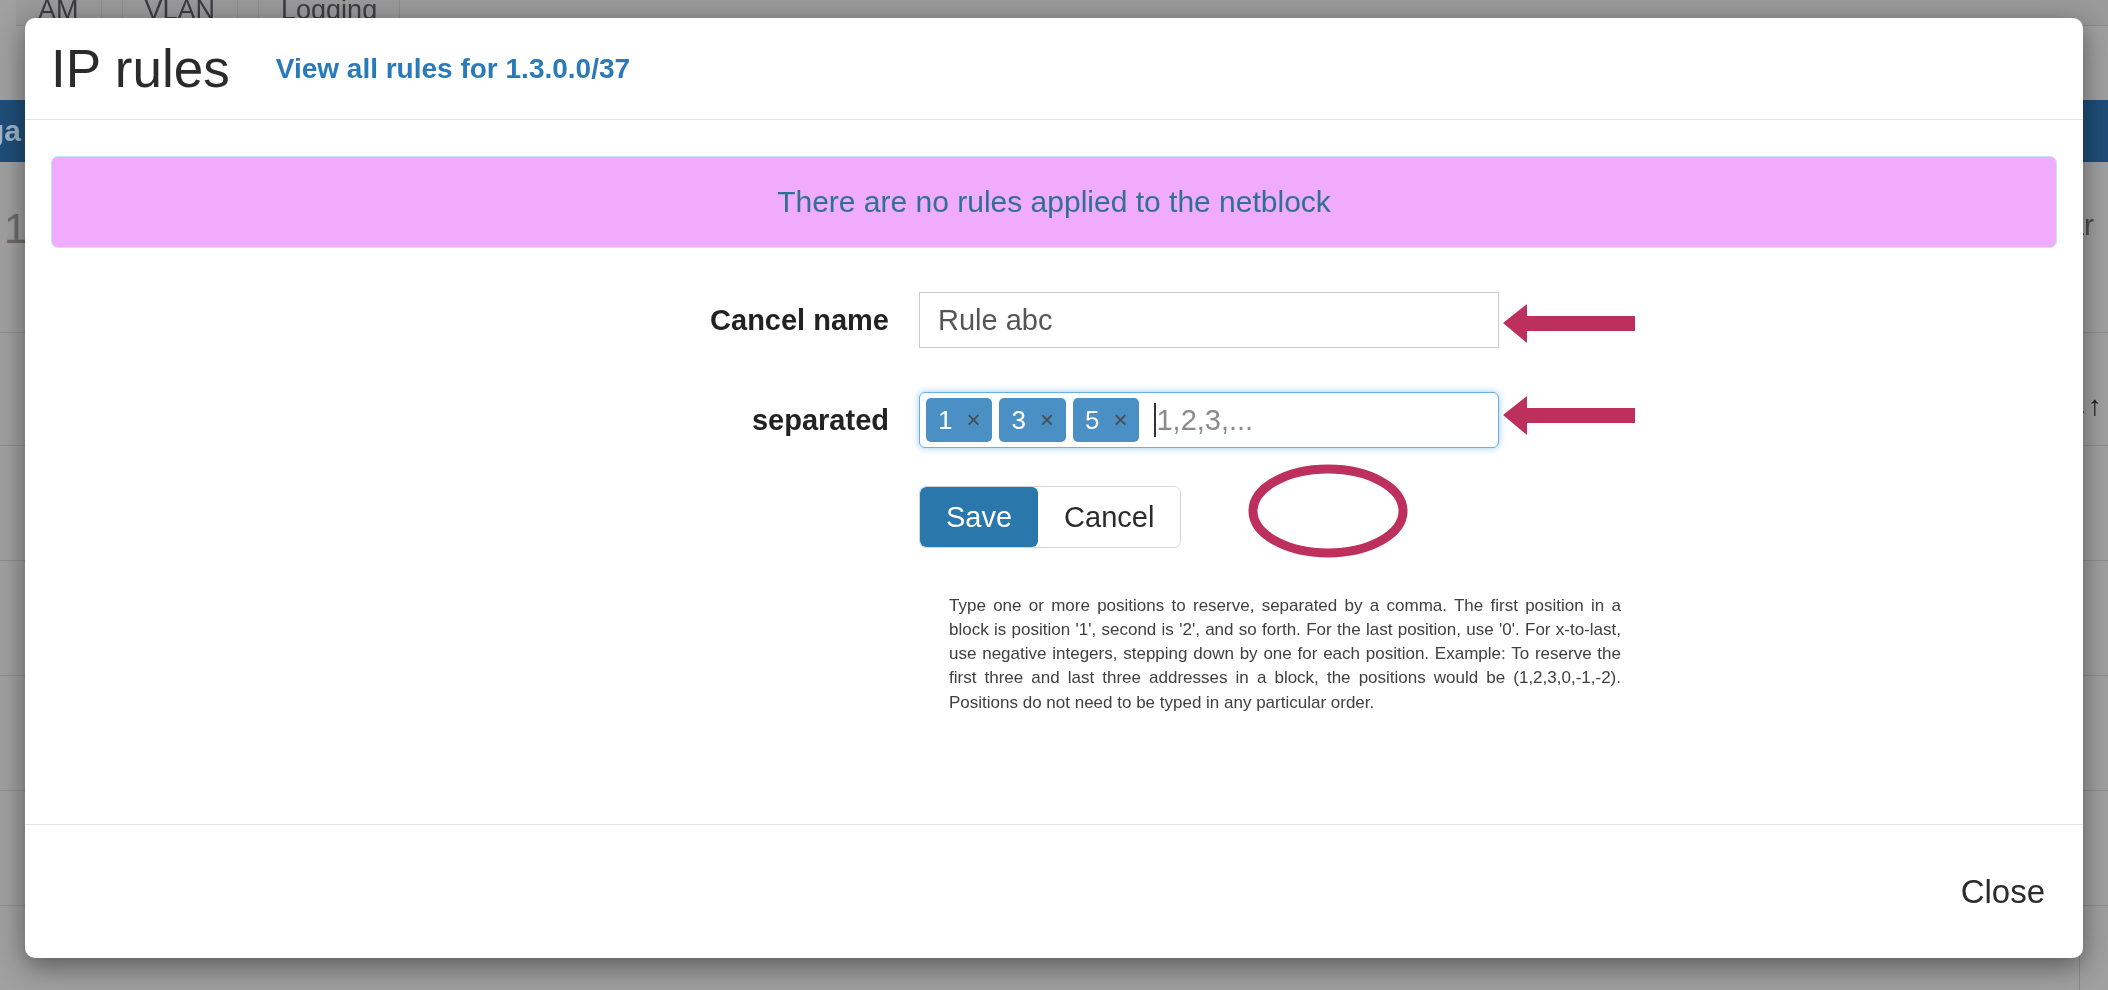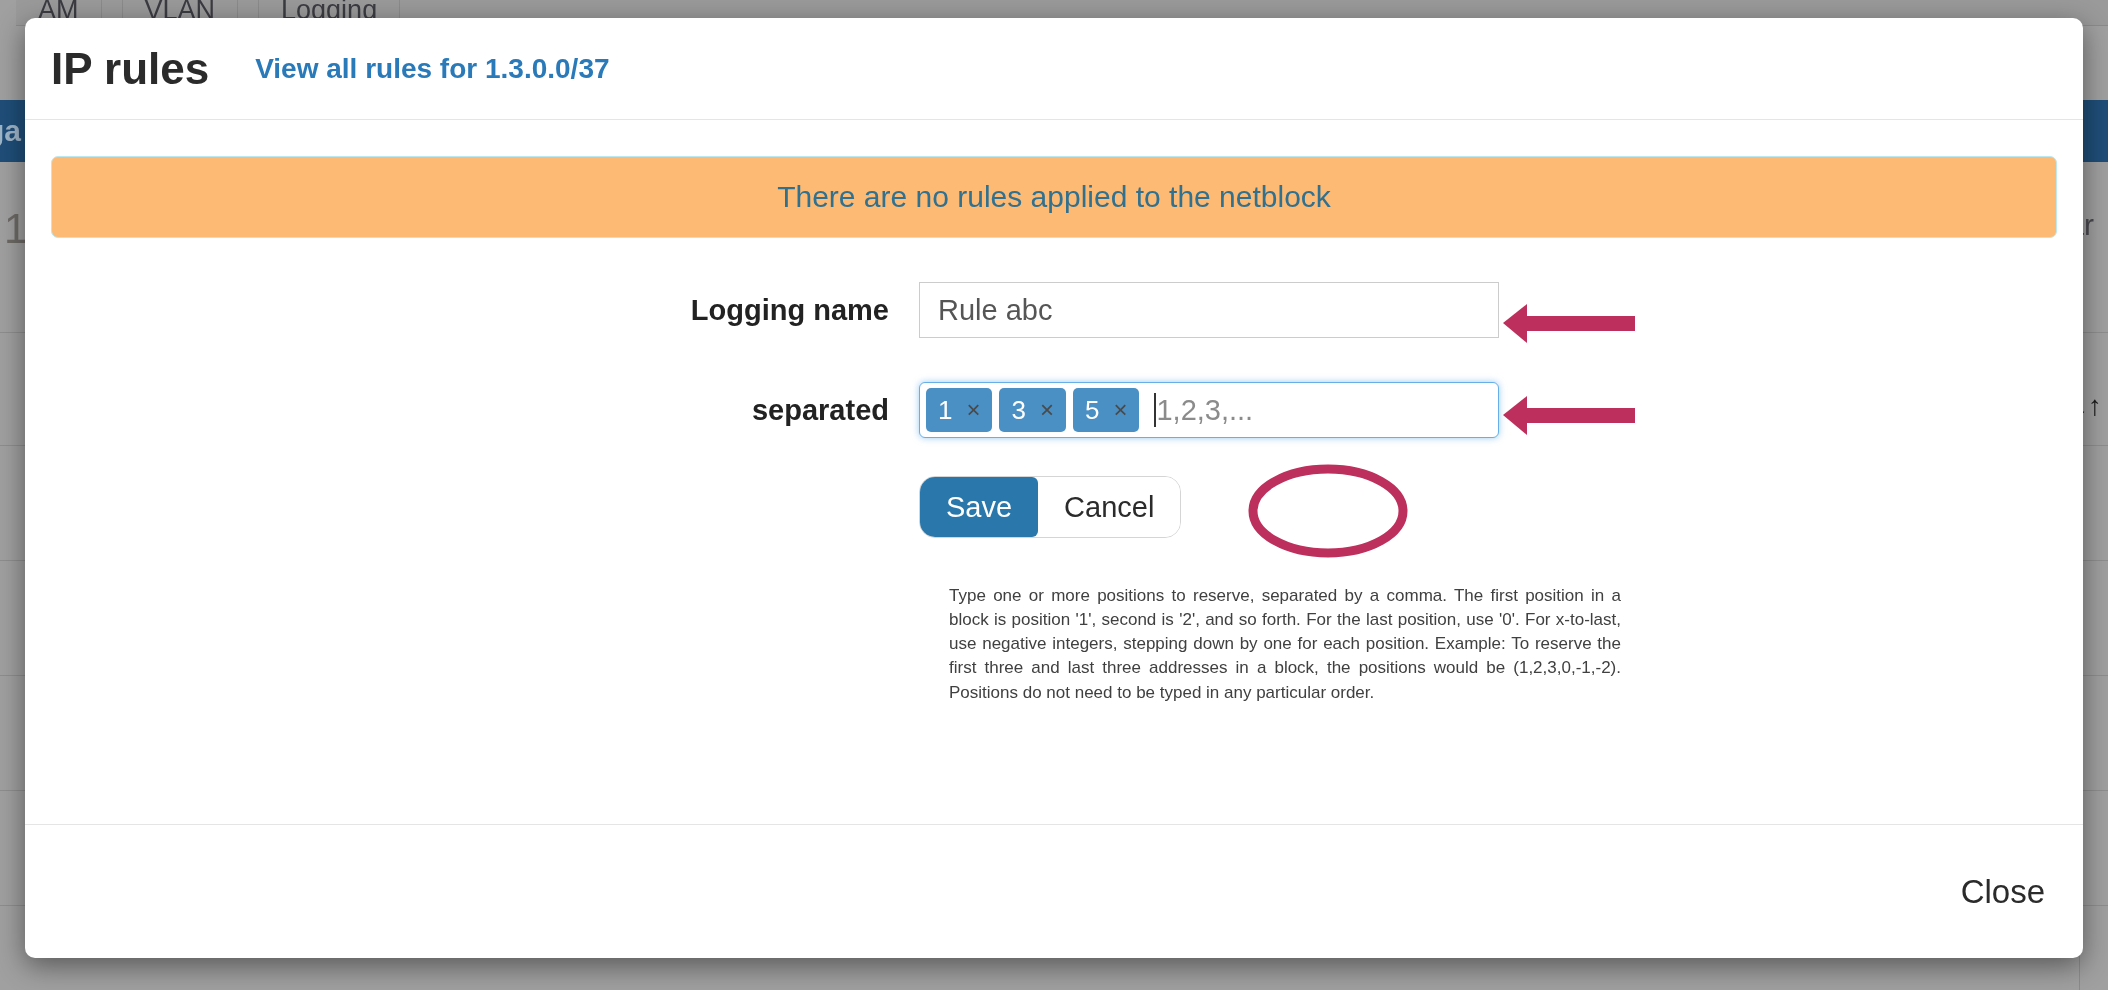--- a/index.html
+++ b/index.html
@@ -124,43 +124,43 @@
   }
 
   .modal-header {
     height: 102px;
     display: flex;
     align-items: center;
     padding-left: 26px;
     border-bottom: 1px solid #e5e5e5;
   }
   .modal-title {
-    font-size: 44px;
+    font-size: 53px;
     color: #2b2b2b;
-    font-weight: bold;
+    font-weight: normal;
   }
   .modal-header-link {
     margin-left: 46px;
     font-size: 28px;
     font-weight: bold;
     color: #2a7ab9;
     text-decoration: none;
     cursor: pointer;
   }
 
   .modal-body {
     position: relative;
     height: 703px;
     padding: 24px 26px 0 26px;
   }
 
   .alert-info {
     margin-top: 12px;
-    height: 82px;
-    background: #fdba74;
+    height: 92px;
+    background: #f0abfc;
     border: 1px solid #bce8f1;
     border-radius: 7px;
     display: flex;
     align-items: center;
     justify-content: center;
     font-size: 30px;
     color: #31708f;
   }
 
   .form-row {
@@ -238,21 +238,21 @@
   }
 
   .btn-row {
     display: flex;
     margin-top: 38px;
   }
   .btn-spacer { width: 868px; }
   .btn-group {
     display: flex;
     border: 1px solid #d5d5d5;
-    border-radius: 16px;
+    border-radius: 7px;
     overflow: hidden;
     height: 62px;
   }
   .btn {
     font-family: "Liberation Sans", sans-serif;
     font-size: 29px;
     border: none;
     cursor: pointer;
     padding: 0 26px;
     height: 60px;
@@ -350,21 +350,21 @@
     <a class="modal-header-link" href="#">View all rules for 1.3.0.0/37</a>
   </div>
 
   <div class="modal-body">
 
     <div class="alert-info">
       <span>There are no rules applied to the netblock</span>
     </div>
 
     <div class="form-row">
-      <div class="form-label">Logging name</div>
+      <div class="form-label">Cancel name</div>
       <input class="text-input" type="text" value="Rule abc" style="">
     </div>
 
     <div class="form-row">
       <div class="form-label">separated</div>
       <div class="tag-input">
         <div class="tag">
           <span class="tag-label">1</span>
           <span class="tag-remove">×</span>
         </div>

